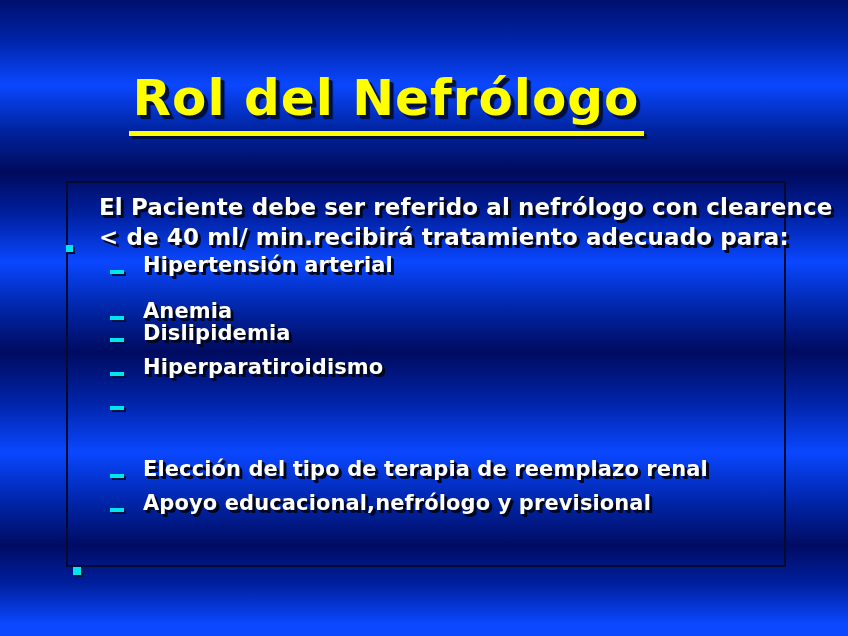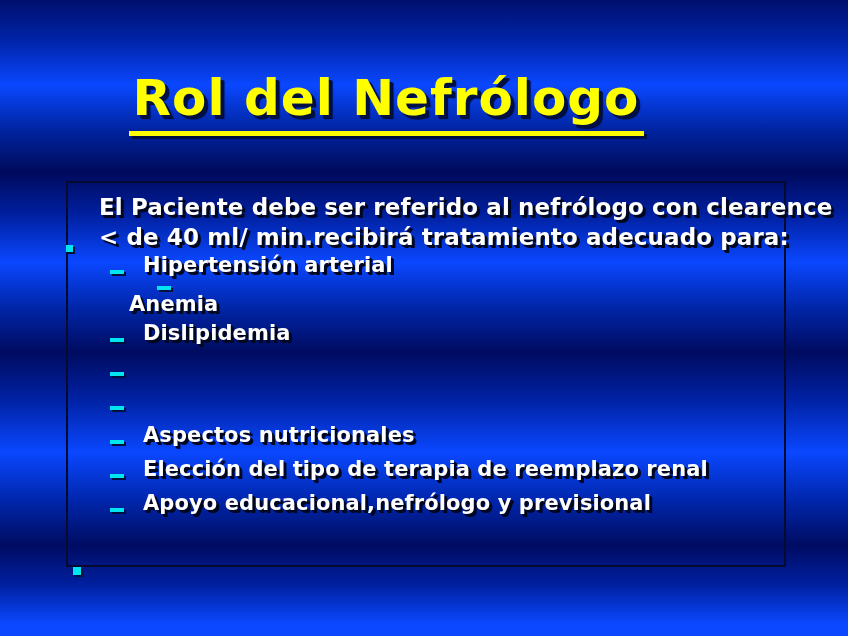--- a/index.html
+++ b/index.html
@@ -164,42 +164,39 @@
     <span class="dot"></span>
     <span class="lvl1-text">El Paciente debe ser referido al nefrólogo con clearence
 &lt; de 40 ml/ min.recibirá tratamiento adecuado para:</span>
   </div>
 
   <div class="lvl2-row" style="top:250px;">
     <span class="dash"></span>
     <span class="lvl2-text">Hipertensión arterial</span>
   </div>
 
-  <div class="lvl2-row" style="top:272px;flex-direction:column;">
+  <div class="lvl2-row" style="top:296px;">
     <span class="dash"></span>
     <span class="lvl2-text">Anemia</span>
   </div>
 
   <div class="lvl2-row" style="top:318px;">
     <span class="dash"></span>
     <span class="lvl2-text">Dislipidemia</span>
   </div>
 
   <div class="lvl2-row" style="top:352px;">
     <span class="dash"></span>
+    <span class="lvl2-text">Hiperparatiroidismo</span>
   </div>
 
   <div class="lvl2-row" style="top:386px;">
     <span class="dash"></span>
   </div>
 
-  <div class="lvl2-row" style="top:420px;">
-    <span class="dash"></span>
-    <span class="lvl2-text">Aspectos nutricionales</span>
-  </div>
 
   <div class="lvl2-row" style="top:454px;">
     <span class="dash"></span>
     <span class="lvl2-text">Elección del tipo de terapia de reemplazo renal</span>
   </div>
 
   <div class="lvl2-row" style="top:488px;">
     <span class="dash"></span>
     <span class="lvl2-text">Apoyo educacional,nefrólogo y previsional</span>
   </div>

